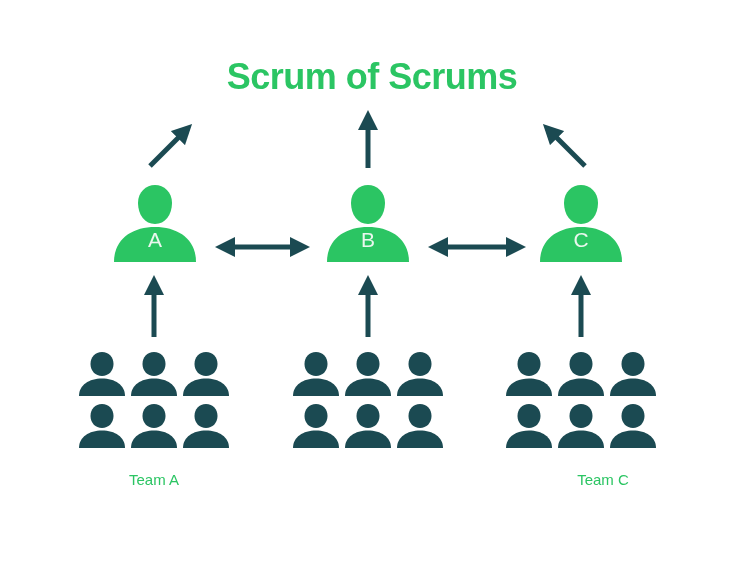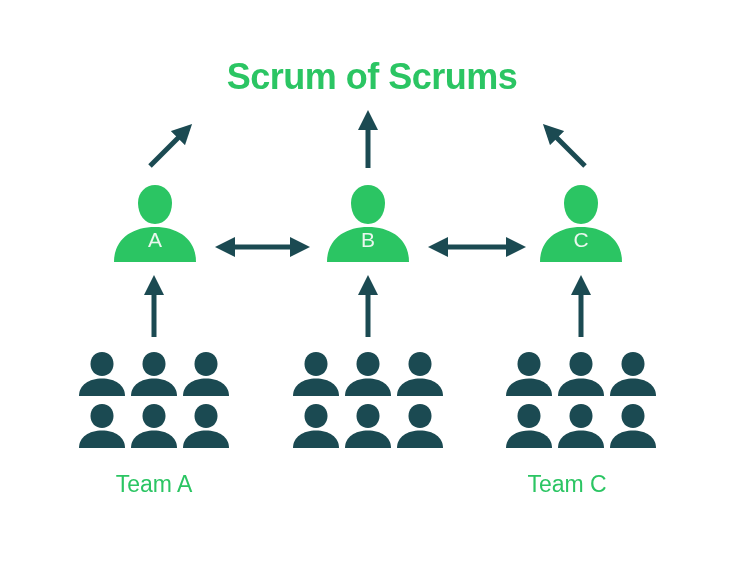--- a/index.html
+++ b/index.html
@@ -65,21 +65,21 @@
     column-gap: 4px;
     row-gap: 8px;
     z-index: 2;
   }
   .member { display: block; width: 48px; height: 44px; fill: var(--dark-teal, #1B4A52); }
   .team-label {
     position: absolute;
     top: 471px;
     width: 152px;
     text-align: center;
-    font-size: 23px;
+    font-size: 15px;
     color: var(--accent-green, #2BC563);
     z-index: 2;
   }
   .defs-hidden { position: absolute; width: 0; height: 0; overflow: hidden; }
 </style>
 </head>
 <body>
 
 <svg class="defs-hidden" aria-hidden="true">
   <defs>
@@ -191,15 +191,15 @@
       </svg>
     <svg class="member">
         <use href="#person-sym"></use>
       </svg>
     <svg class="member">
         <use href="#person-sym"></use>
       </svg>
   </div>
 
   <div class="team-label" style="left:78px">Team A</div>
-  <div class="team-label" style="left:491px">Team C</div>
+  <div class="team-label" style="left:527px">Team C</div>
 
 </div>
 
 </body></html>

